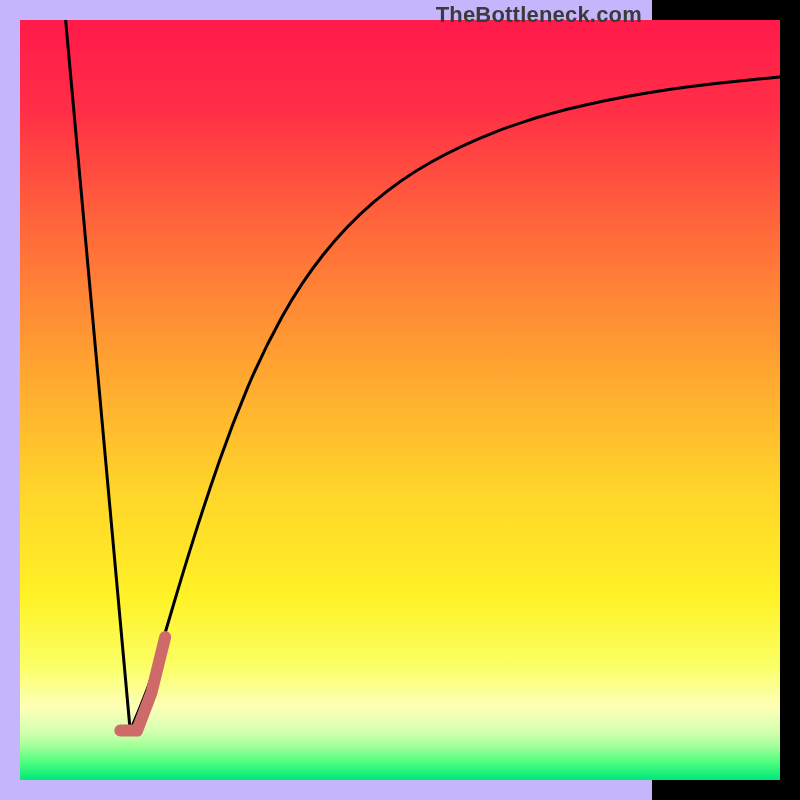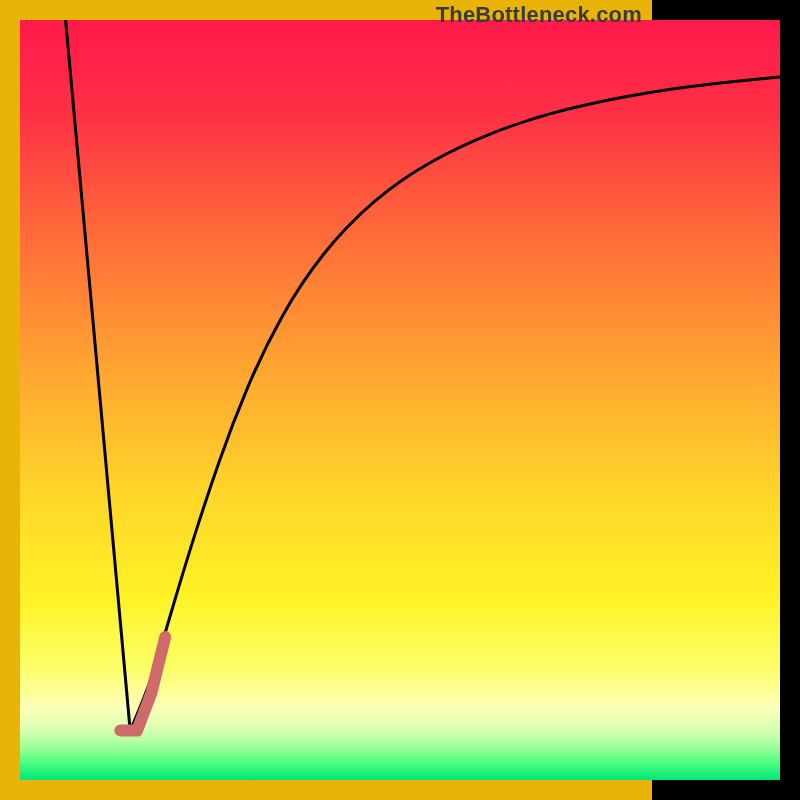--- a/index.html
+++ b/index.html
@@ -8,21 +8,21 @@
     width: 800px;
     height: 800px;
     overflow: hidden;
     background: #000;
     font-family: Arial, Helvetica, sans-serif;
   }
   .frame {
     position: relative;
     width: 652px;
     height: 800px;
-    background: #eab308;
+    background: #c4b5fd;
   }
   .plot-area {
     position: absolute;
     left: 20px;
     top: 20px;
     width: 760px;
     height: 760px;
     overflow: hidden;
   }
   .gradient-bg {

